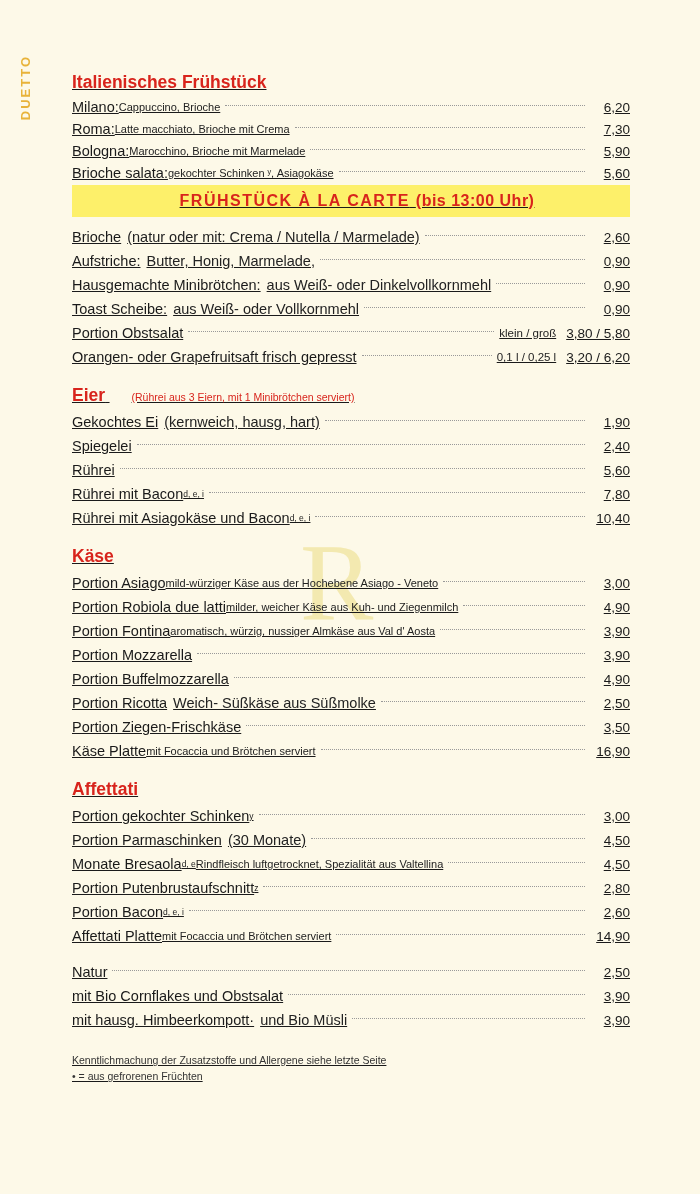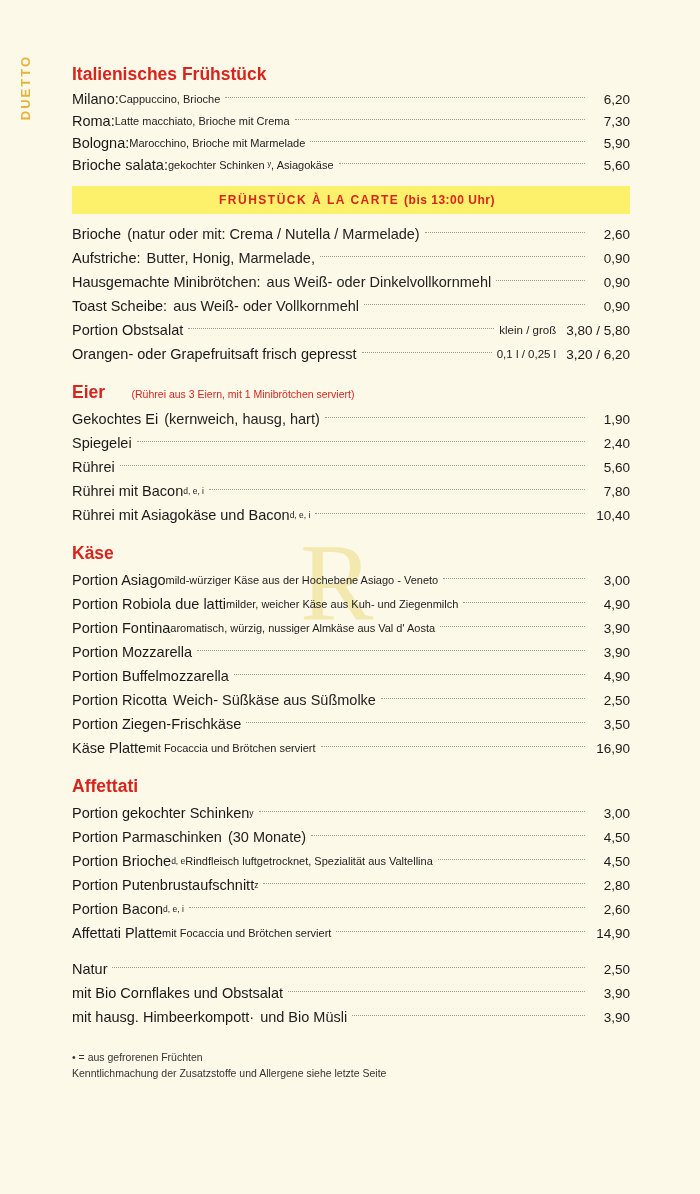--- a/index.html
+++ b/index.html
@@ -33,23 +33,24 @@
     writing-mode: vertical-rl;
     transform: rotate(180deg);
     color: #e8b33a;
     font-size: 13px;
     letter-spacing: 2px;
     font-weight: bold;
   }
   .page {
     position: absolute;
     left: 72px;
-    top: 4px;
+    top: 12px;
     width: 558px;
     z-index: 2;
+    text-decoration: underline;
   }
   .sec-title {
     color: #d8241c;
     font-size: 17.5px;
     font-weight: bold;
     margin: 0;
   }
   .sec-title.top { padding-top: 60px; }
   .sec-sub {
     color: #d8241c;
@@ -95,25 +96,25 @@
     text-align: right;
     min-width: 40px;
   }
   sup {
     font-size: 8.5px;
     vertical-align: super;
     line-height: 0;
   }
   .banner {
     background: #fdf06a;
-    margin-top: 13px;
+    margin-top: 4px;
     padding: 7px 0 7px 12px;
     text-align: center;
     color: #d8241c;
-    font-size: 12px;
+    font-size: 16px;
     font-weight: bold;
     letter-spacing: 1.5px;
   }
   .banner .time {
     letter-spacing: 0.5px;
   }
   .block { margin-top: 12px; }
   .block-gap { margin-top: 20px; }
   .footer {
     margin-top: 24px;
@@ -300,21 +301,21 @@
       <span class="dots"></span>
       <span class="price">3,00</span>
     </div>
     <div class="row">
       <span class="name">Portion Parmaschinken</span>
       <span class="desc big">(30 Monate)</span>
       <span class="dots"></span>
       <span class="price">4,50</span>
     </div>
     <div class="row">
-      <span class="name">Portion Brioche</span>
+      <span class="name">Monate Bresaola</span>
       <sup>d, e</sup>
       <span class="desc">Rindfleisch luftgetrocknet, Spezialität aus Valtellina</span>
       <span class="dots"></span>
       <span class="price">4,50</span>
     </div>
     <div class="row">
       <span class="name">Portion Putenbrustaufschnitt</span>
       <sup>z</sup>
       <span class="dots"></span>
       <span class="price">2,80</span>
@@ -346,17 +347,17 @@
     </div>
     <div class="row">
       <span class="name">mit hausg. Himbeerkompott·</span>
       <span class="desc big">und Bio Müsli</span>
       <span class="dots"></span>
       <span class="price">3,90</span>
     </div>
   </div>
 
   <div class="footer">
+    <div>Kenntlichmachung der Zusatzstoffe und Allergene siehe letzte Seite</div>
     <div>• = aus gefrorenen Früchten</div>
-    <div>Kenntlichmachung der Zusatzstoffe und Allergene siehe letzte Seite</div>
   </div>
 
 </div>
 
 </body></html>

